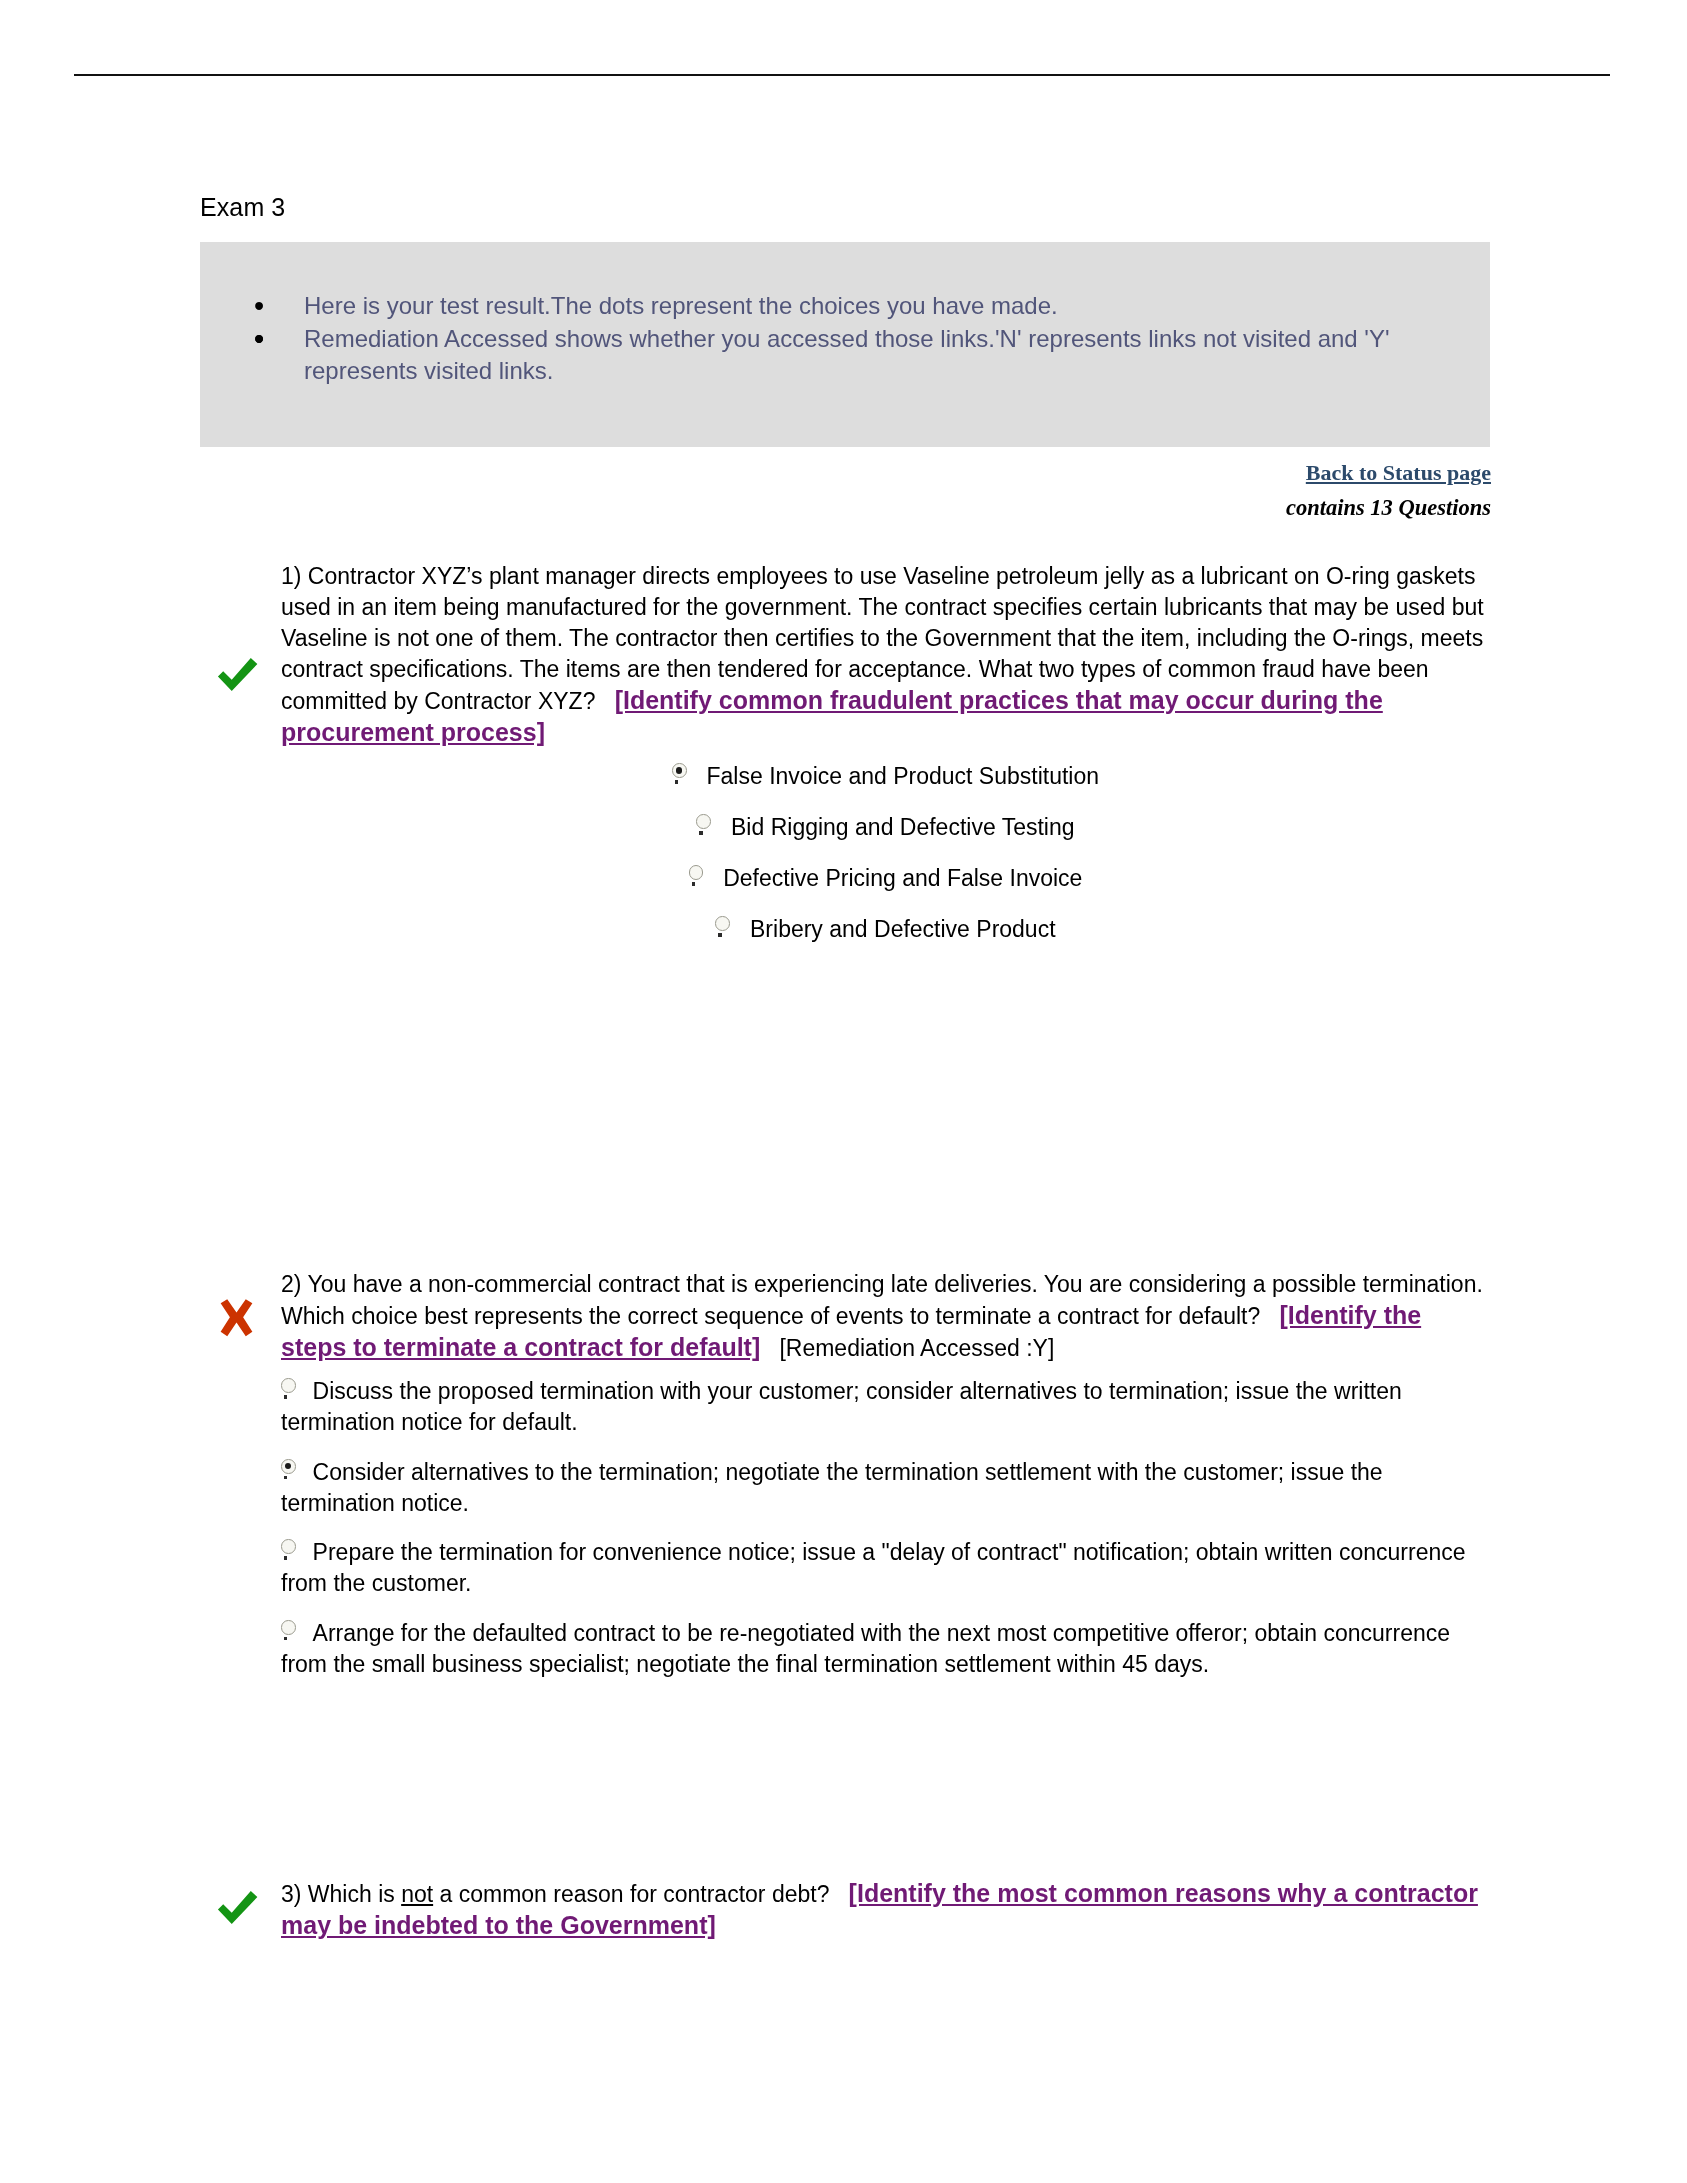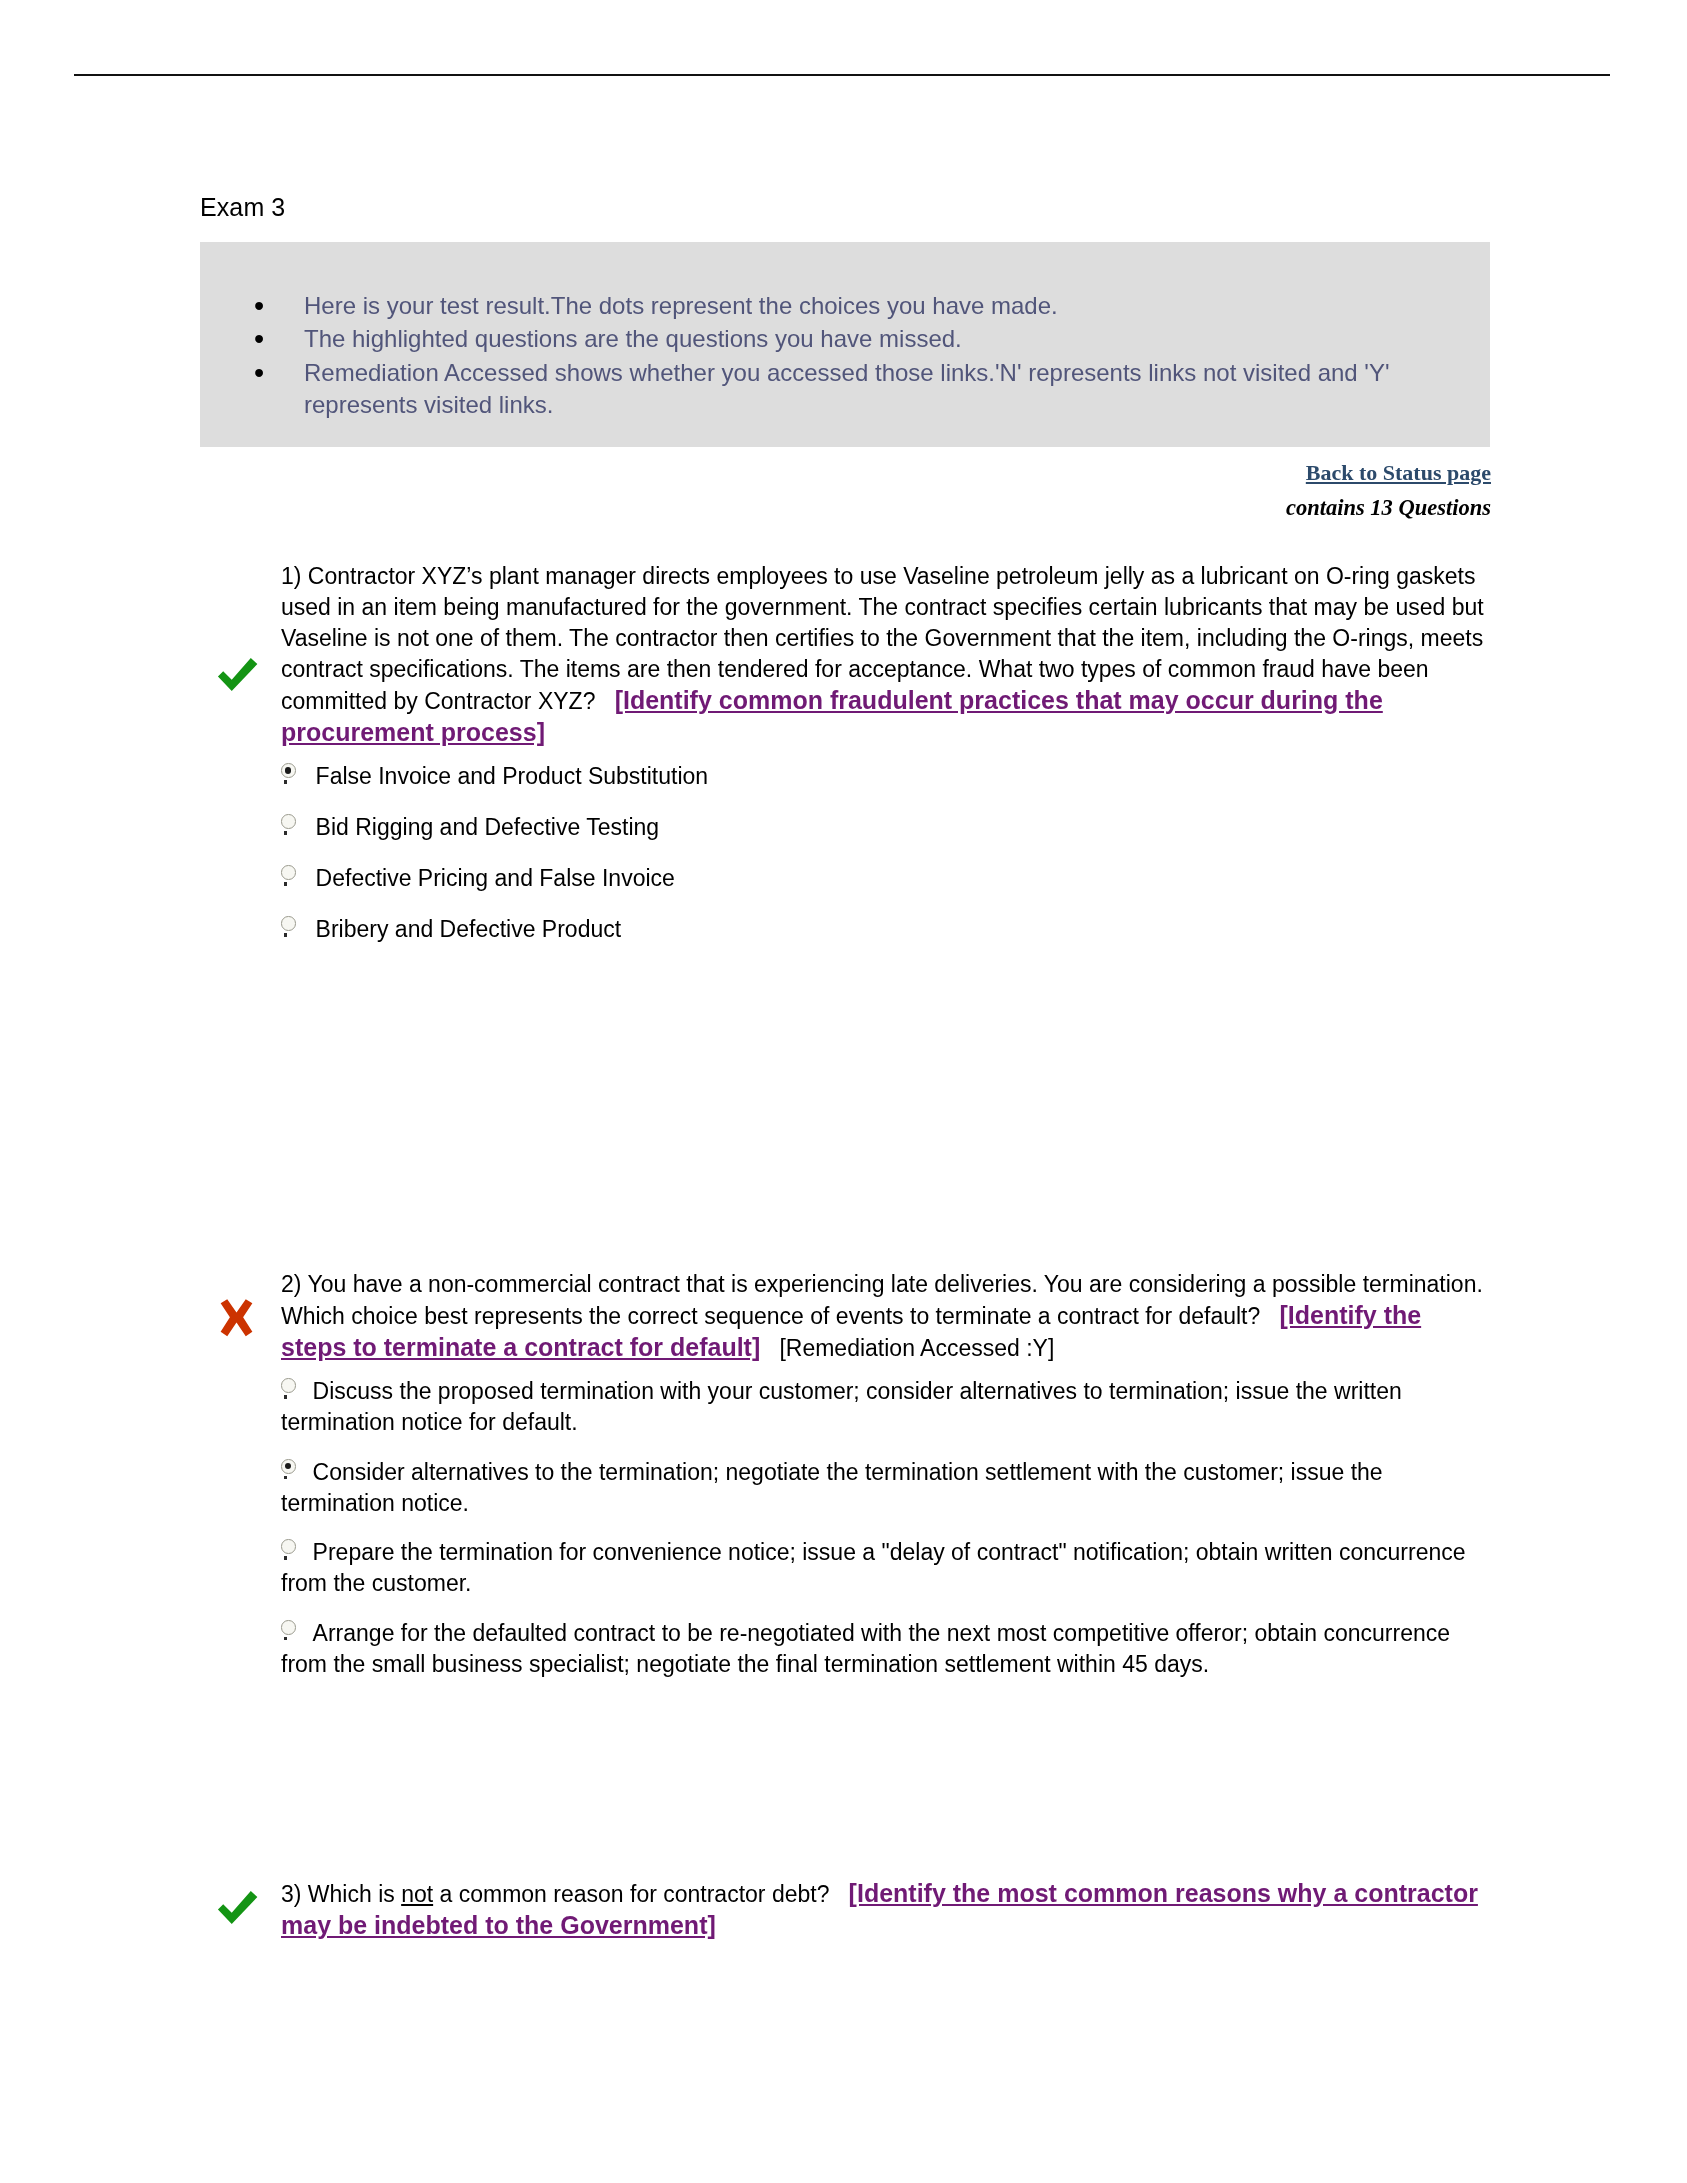--- a/index.html
+++ b/index.html
@@ -170,39 +170,39 @@
     position: absolute;
     left: 2px;
     top: 16px;
     width: 3.3px;
     height: 3.3px;
     background: #2b2b2b;
   }
   .option .opt-label {
     margin-left: 17px;
   }
-  .q1-opt { margin-bottom: 20px; }
+  .q1-opt { margin-bottom: 20px; text-align: center; }
   .q1-opt .opt-label { margin-left: 20px; }
 </style>
 </head>
 <body>
 
 <div class="page">
 
   <div class="top-rule"></div>
 
   <div class="doc-title">Exam 3</div>
 
   <div class="instructions-box">
     <ul class="instructions-list">
       <li>
         <span class="bullet">•</span><span>Here is your test result.The dots represent the choices you have made.</span>
       </li>
       <li>
-        <span class="bullet">•</span><span>The highlighted questions are the questions you have missed.</span>
+        <span class="bullet">•</span>
       </li>
       <li>
         <span class="bullet">•</span><span>Remediation Accessed shows whether you accessed those links.'N' represents links not visited and 'Y' represents visited links.</span>
       </li>
     </ul>
   </div>
 
   <div class="link-right-block">
     <div>
       <span class="status-link">Back to Status page</span>

